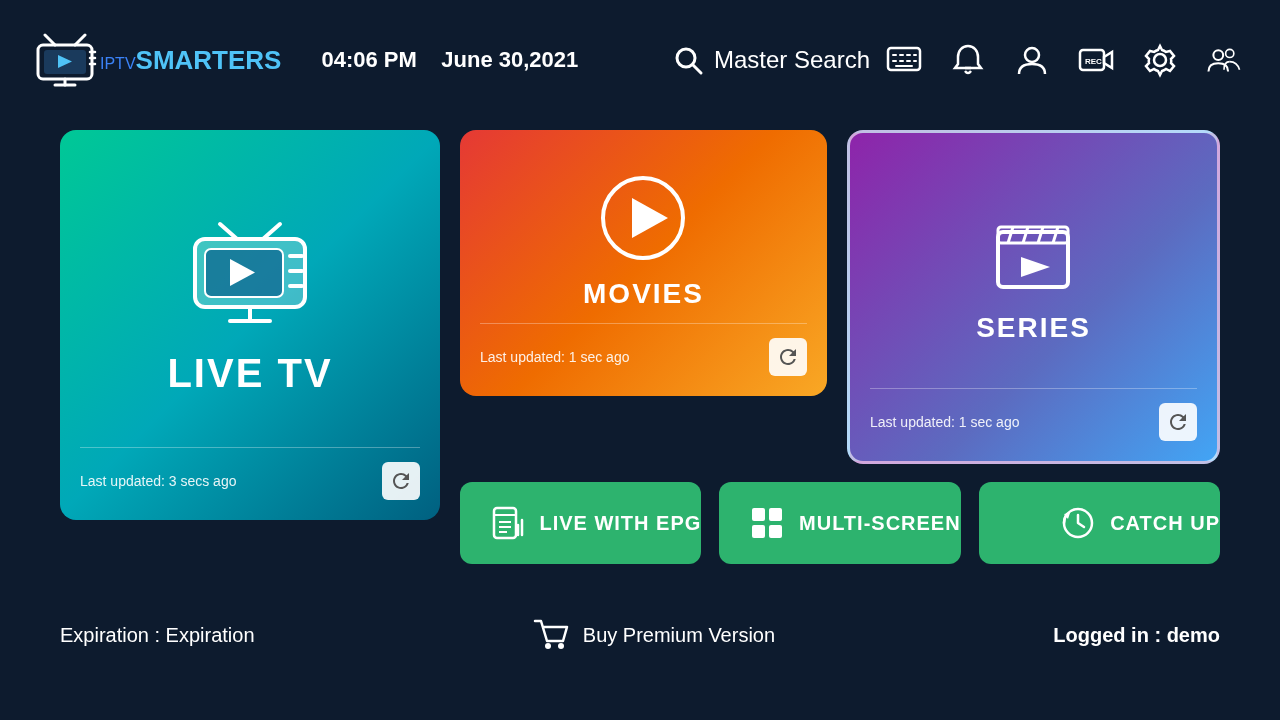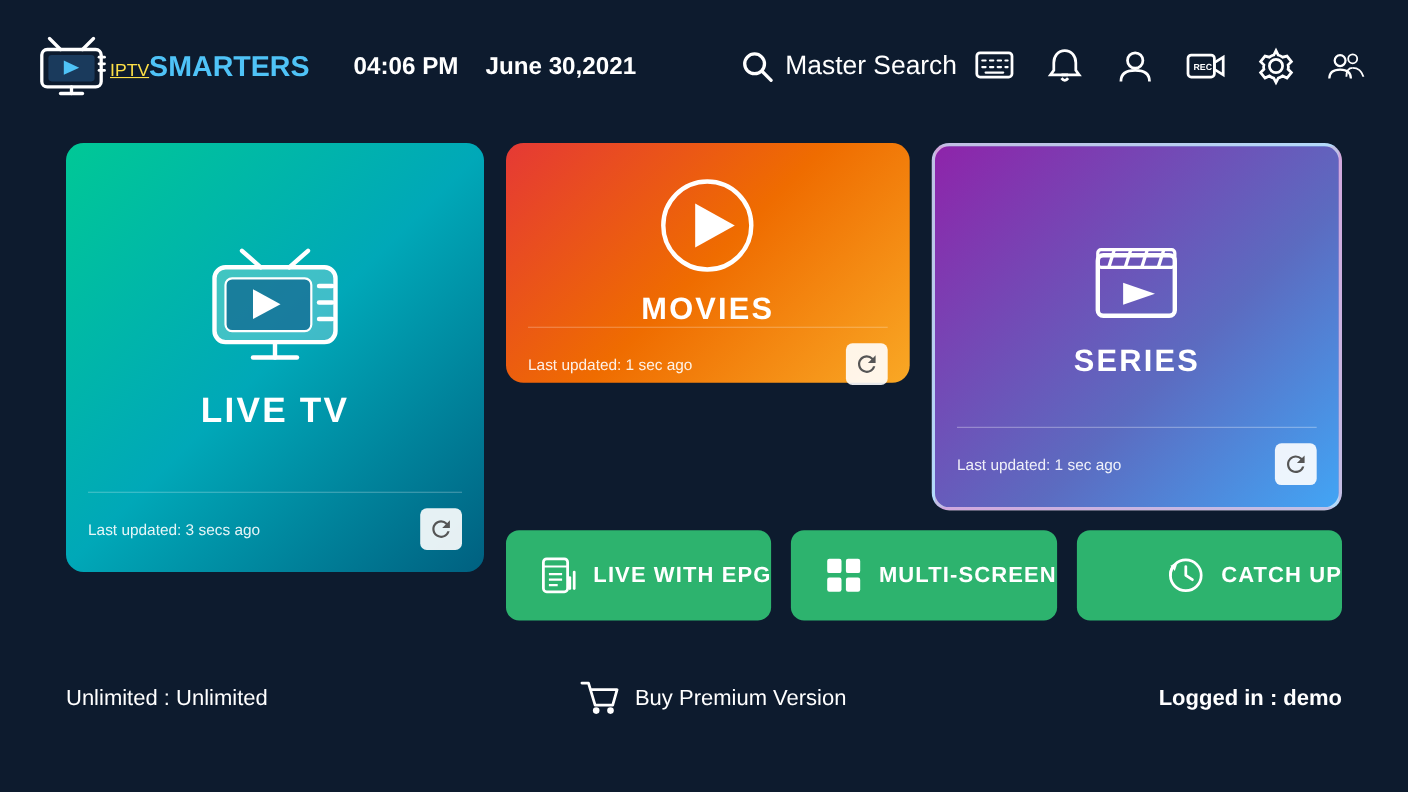--- a/index.html
+++ b/index.html
@@ -28,22 +28,21 @@
       gap: 0;
       margin-right: 40px;
     }
 
     .logo-tv-icon {
       width: 70px;
       height: 55px;
     }
 
     .logo-iptv {
-      color: #fde047;
-      text-decoration: underline;
+      color: #3b82f6;
     }
 
     .logo-smarters {
       color: #4fc3f7;
     }
 
     .datetime {
       font-size: 22px;
       color: white;
       margin-right: auto;
@@ -116,21 +115,21 @@
     .card-live-tv .card-content {
       display: flex;
       flex-direction: column;
       align-items: center;
       gap: 20px;
       flex: 1;
       justify-content: center;
     }
 
     .card-title {
-      font-size: 32px;
+      font-size: 40px;
       font-weight: bold;
       color: white;
       text-align: center;
       letter-spacing: 2px;
     }
 
     .card-footer {
       display: flex;
       align-items: center;
       justify-content: space-between;
@@ -171,21 +170,21 @@
 
     
     .movies-series-row {
       display: flex;
       gap: 20px;
     }
 
     
     .card-movies {
       flex: 1;
-      height: 218px;
+      height: 266px;
       border-radius: 16px;
       background: linear-gradient(135deg, #e53935 0%, #ef6c00 50%, #f9a825 100%);
       display: flex;
       flex-direction: column;
       align-items: center;
       justify-content: space-between;
       padding: 30px 20px 20px 20px;
       position: relative;
     }
 
@@ -508,21 +507,21 @@
           <span>CATCH UP</span>
         </div>
 
       </div>
 
     </div>
   </div>
 </div>
 
 <div class="footer">
-  <div class="expiration">Unlimited : Unlimited</div>
+  <div class="expiration">Expiration : Expiration</div>
   <div class="buy-premium">
     <svg viewBox="0 0 36 36">
       <path d="M2 4 L8 4 L14 24 L30 24 L34 10 L10 10" fill="none" stroke="white" stroke-width="2.5" stroke-linecap="round" stroke-linejoin="round"></path>
       <circle cx="15" cy="29" r="3" fill="white"></circle>
       <circle cx="28" cy="29" r="3" fill="white"></circle>
     </svg>
     <span>Buy Premium Version</span>
   </div>
   <div class="logged-in">
     <span>Logged in : </span><span style="font-weight:bold;">demo</span>

